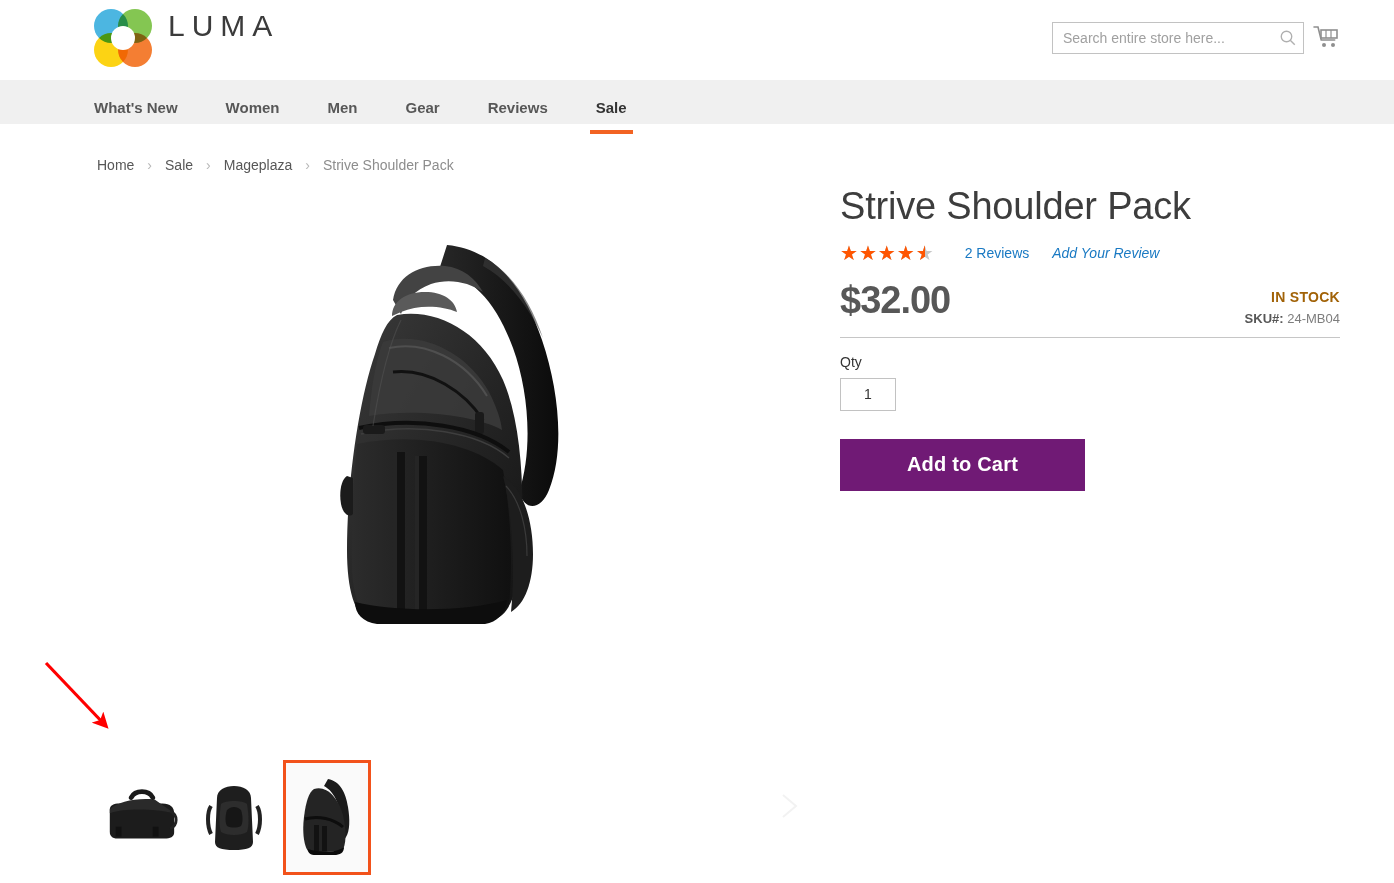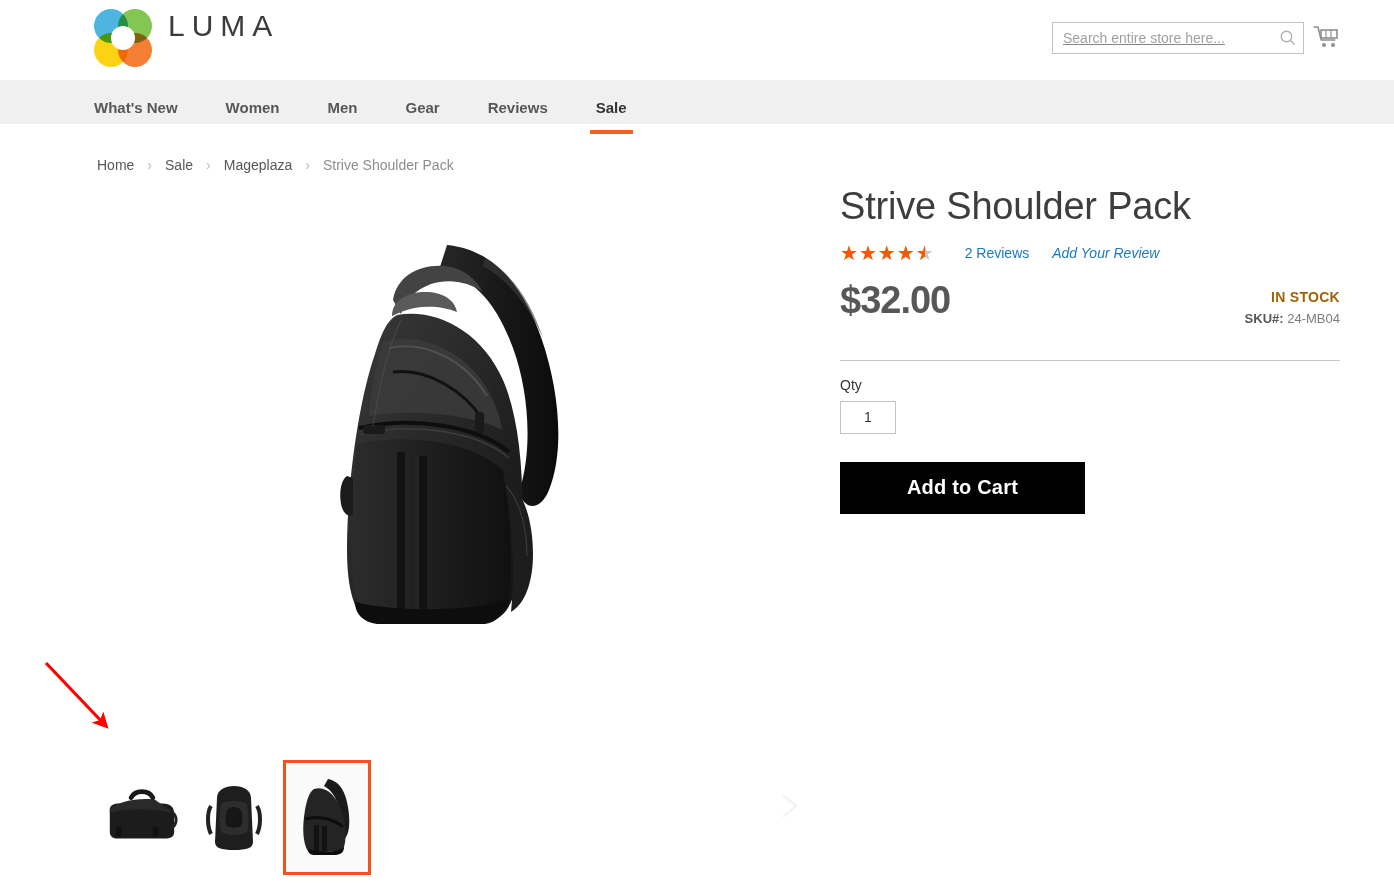--- a/index.html
+++ b/index.html
@@ -44,21 +44,20 @@
     position:absolute; left:1052px; top:22px;
     width:252px; height:32px;
   }
   .search-input {
     width:252px; height:32px;
     border:1px solid #c2c2c2; background:#fff;
     padding:0 30px 0 10px;
     font-size:14px; color:#858585;
     font-family:"Liberation Sans", sans-serif;
     outline:none;
-    text-decoration:underline;
   }
   .search-input::placeholder { color:#a0a0a0; }
   .search-icon {
     position:absolute; right:7px; top:7px; width:18px; height:18px;
     color:#b0b0b0; pointer-events:none;
   }
   .cart-icon {
     position:absolute; left:1313px; top:25px; width:28px; height:26px;
     color:#8f8f8f;
   }
@@ -137,39 +136,39 @@
     color:#ff5501; width:90%;
   }
   .rev-link {
     font-size:14px; color:#1979c3; text-decoration:none; cursor:pointer;
     margin-left:30px;
   }
   .rev-link.second { margin-left:23px;font-style:italic; }
 
   .price-row {
     display:flex; justify-content:space-between; align-items:flex-start;
-    padding-bottom:34px; border-bottom:1px solid #c6c6c6;
+    padding-bottom:11px; border-bottom:1px solid #c6c6c6;
   }
   .price { font-size:38px; font-weight:bold; color:#575757; line-height:1; letter-spacing:-1px; }
   .stock-wrap { text-align:right; padding-top:8px; }
   .stock {
     font-size:14px; font-weight:bold; color:#a16207; letter-spacing:0.3px;
   }
   .sku { font-size:13px; color:#7d7d7d; margin-top:6px; }
   .sku .sku-label { font-weight:bold; color:#575757; }
 
   .qty-label { font-size:14px; color:#333; margin-top:16px; margin-bottom:8px; }
   .qty-input {
     width:56px; height:33px; border:1px solid #c2c2c2; background:#fff;
     text-align:center; font-size:14px; color:#333;
     font-family:"Liberation Sans", sans-serif; outline:none;
   }
   .add-cart {
     margin-top:28px; width:245px; height:52px;
-    background:#000000; border:none; color:#fff;
+    background:#701a75; border:none; color:#fff;
     font-size:20px; font-weight:bold;
     font-family:"Liberation Sans", sans-serif;
     cursor:pointer; letter-spacing:0.2px;
   }
   .actions { margin-top:38px; display:flex; align-items:center; }
   .action {
     display:flex; align-items:center; gap:9px;
     font-size:14px; font-weight:bold; color:#a6a6a6;
     letter-spacing:0.6px; text-decoration:none; cursor:pointer;
     margin-right:38px;

